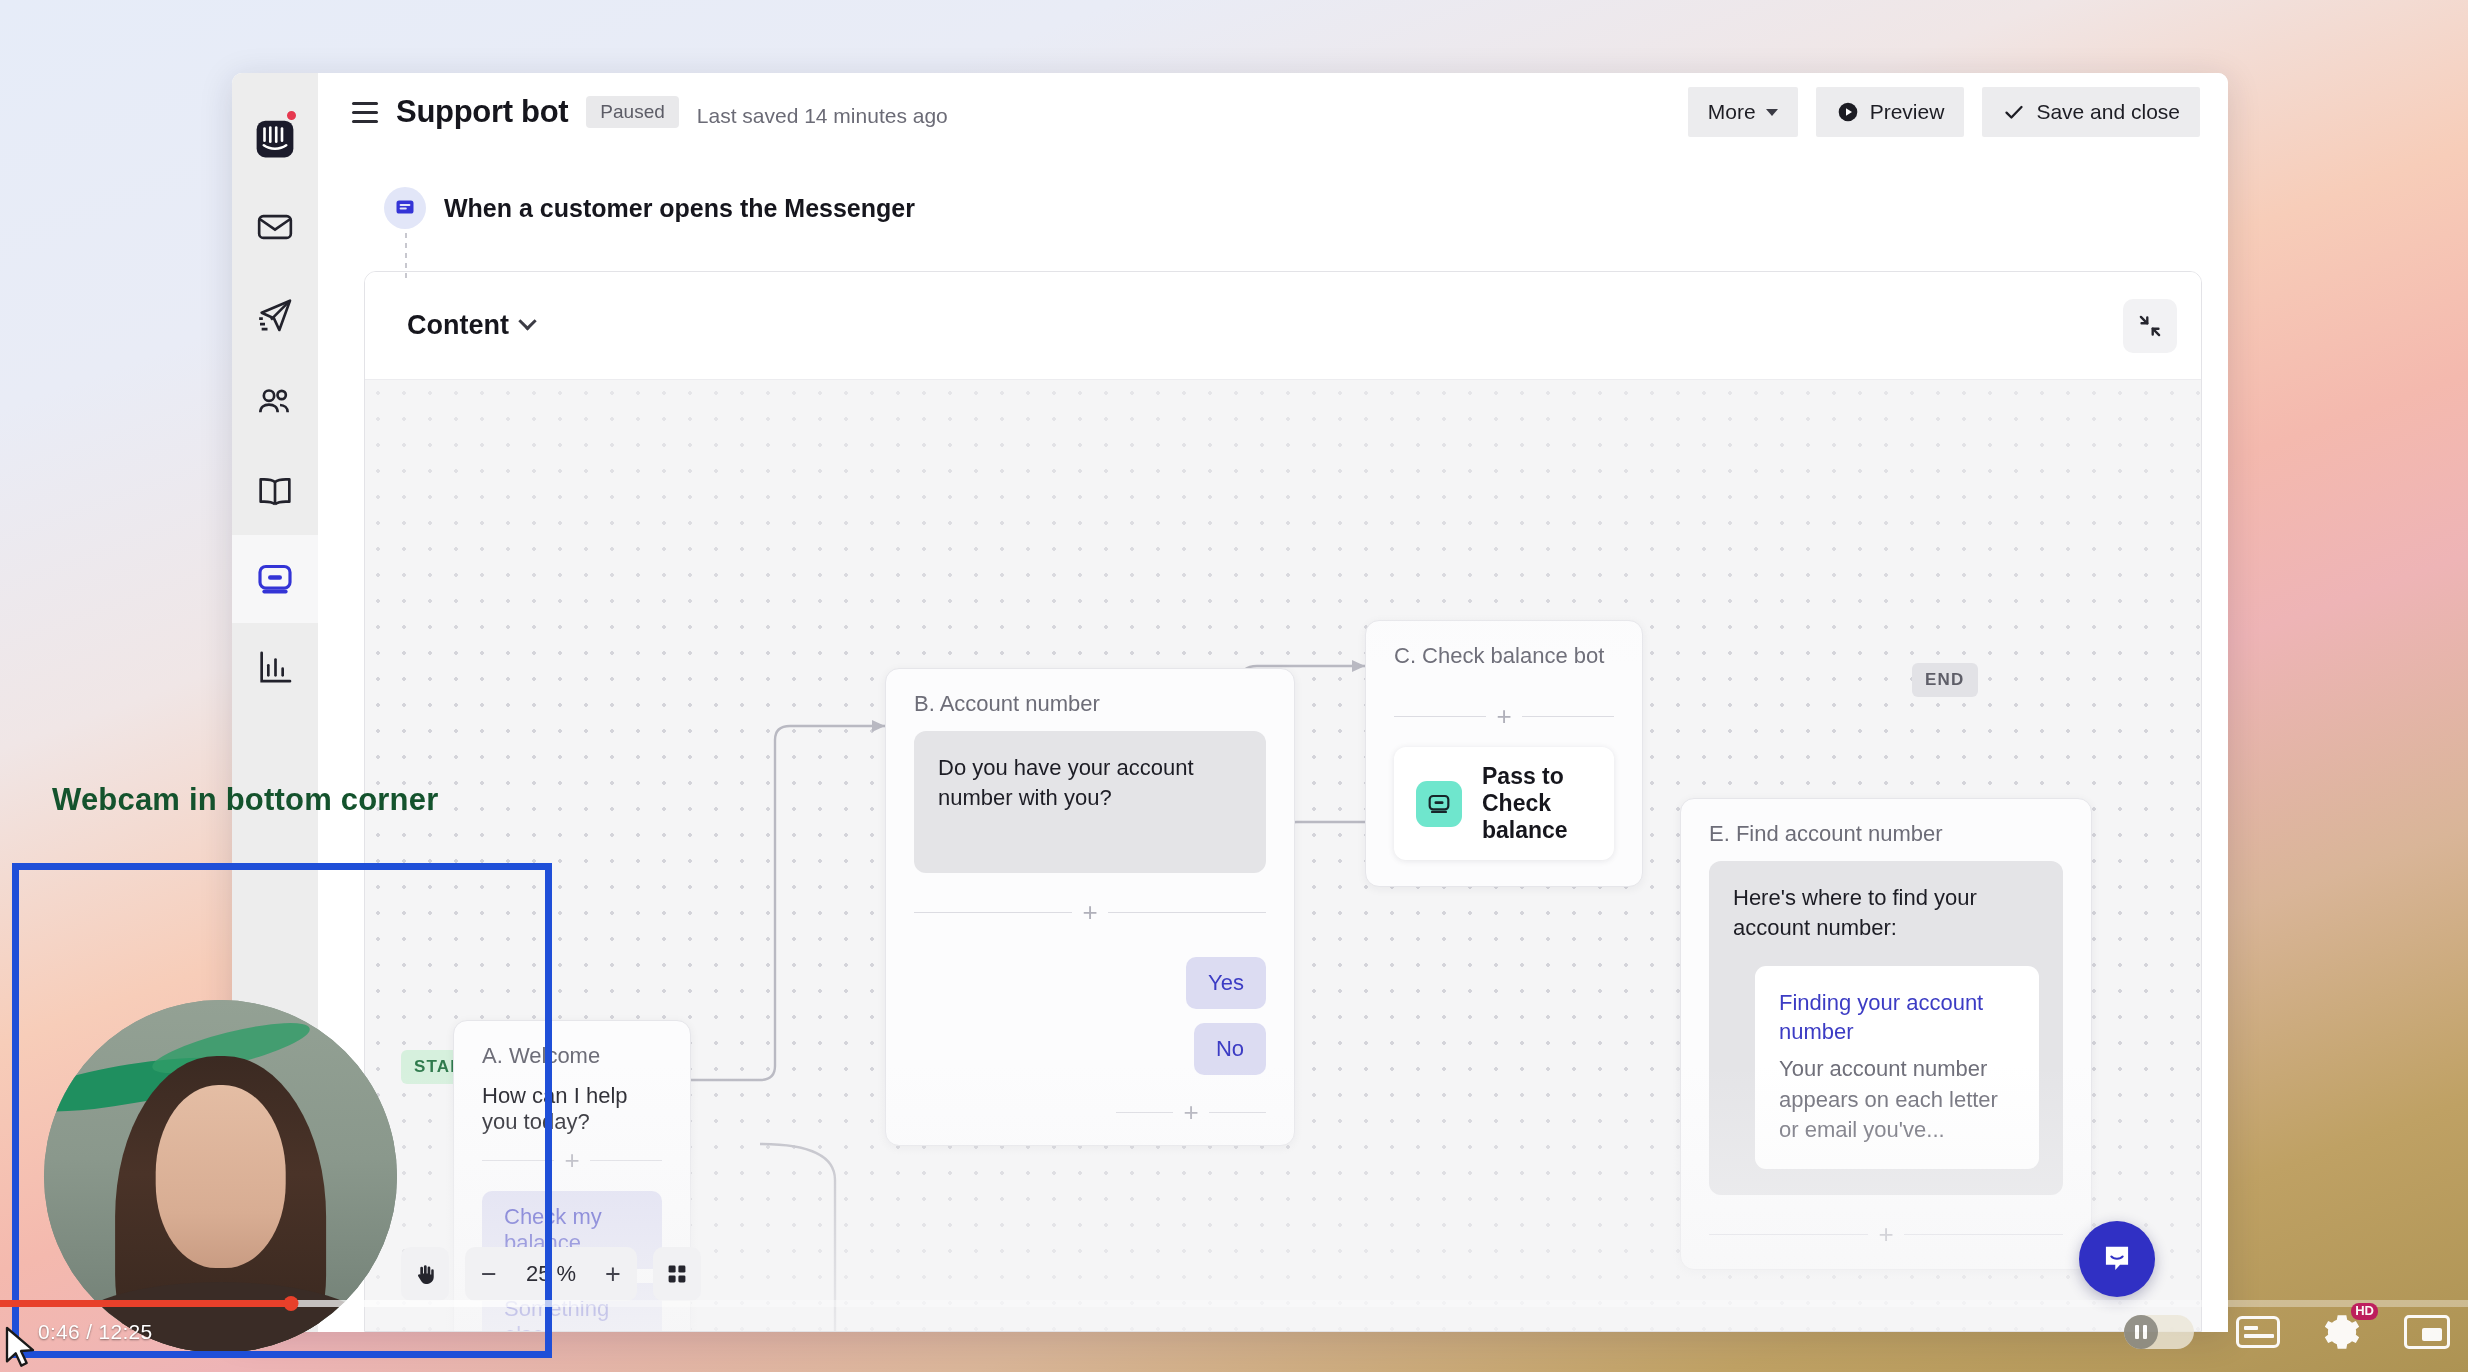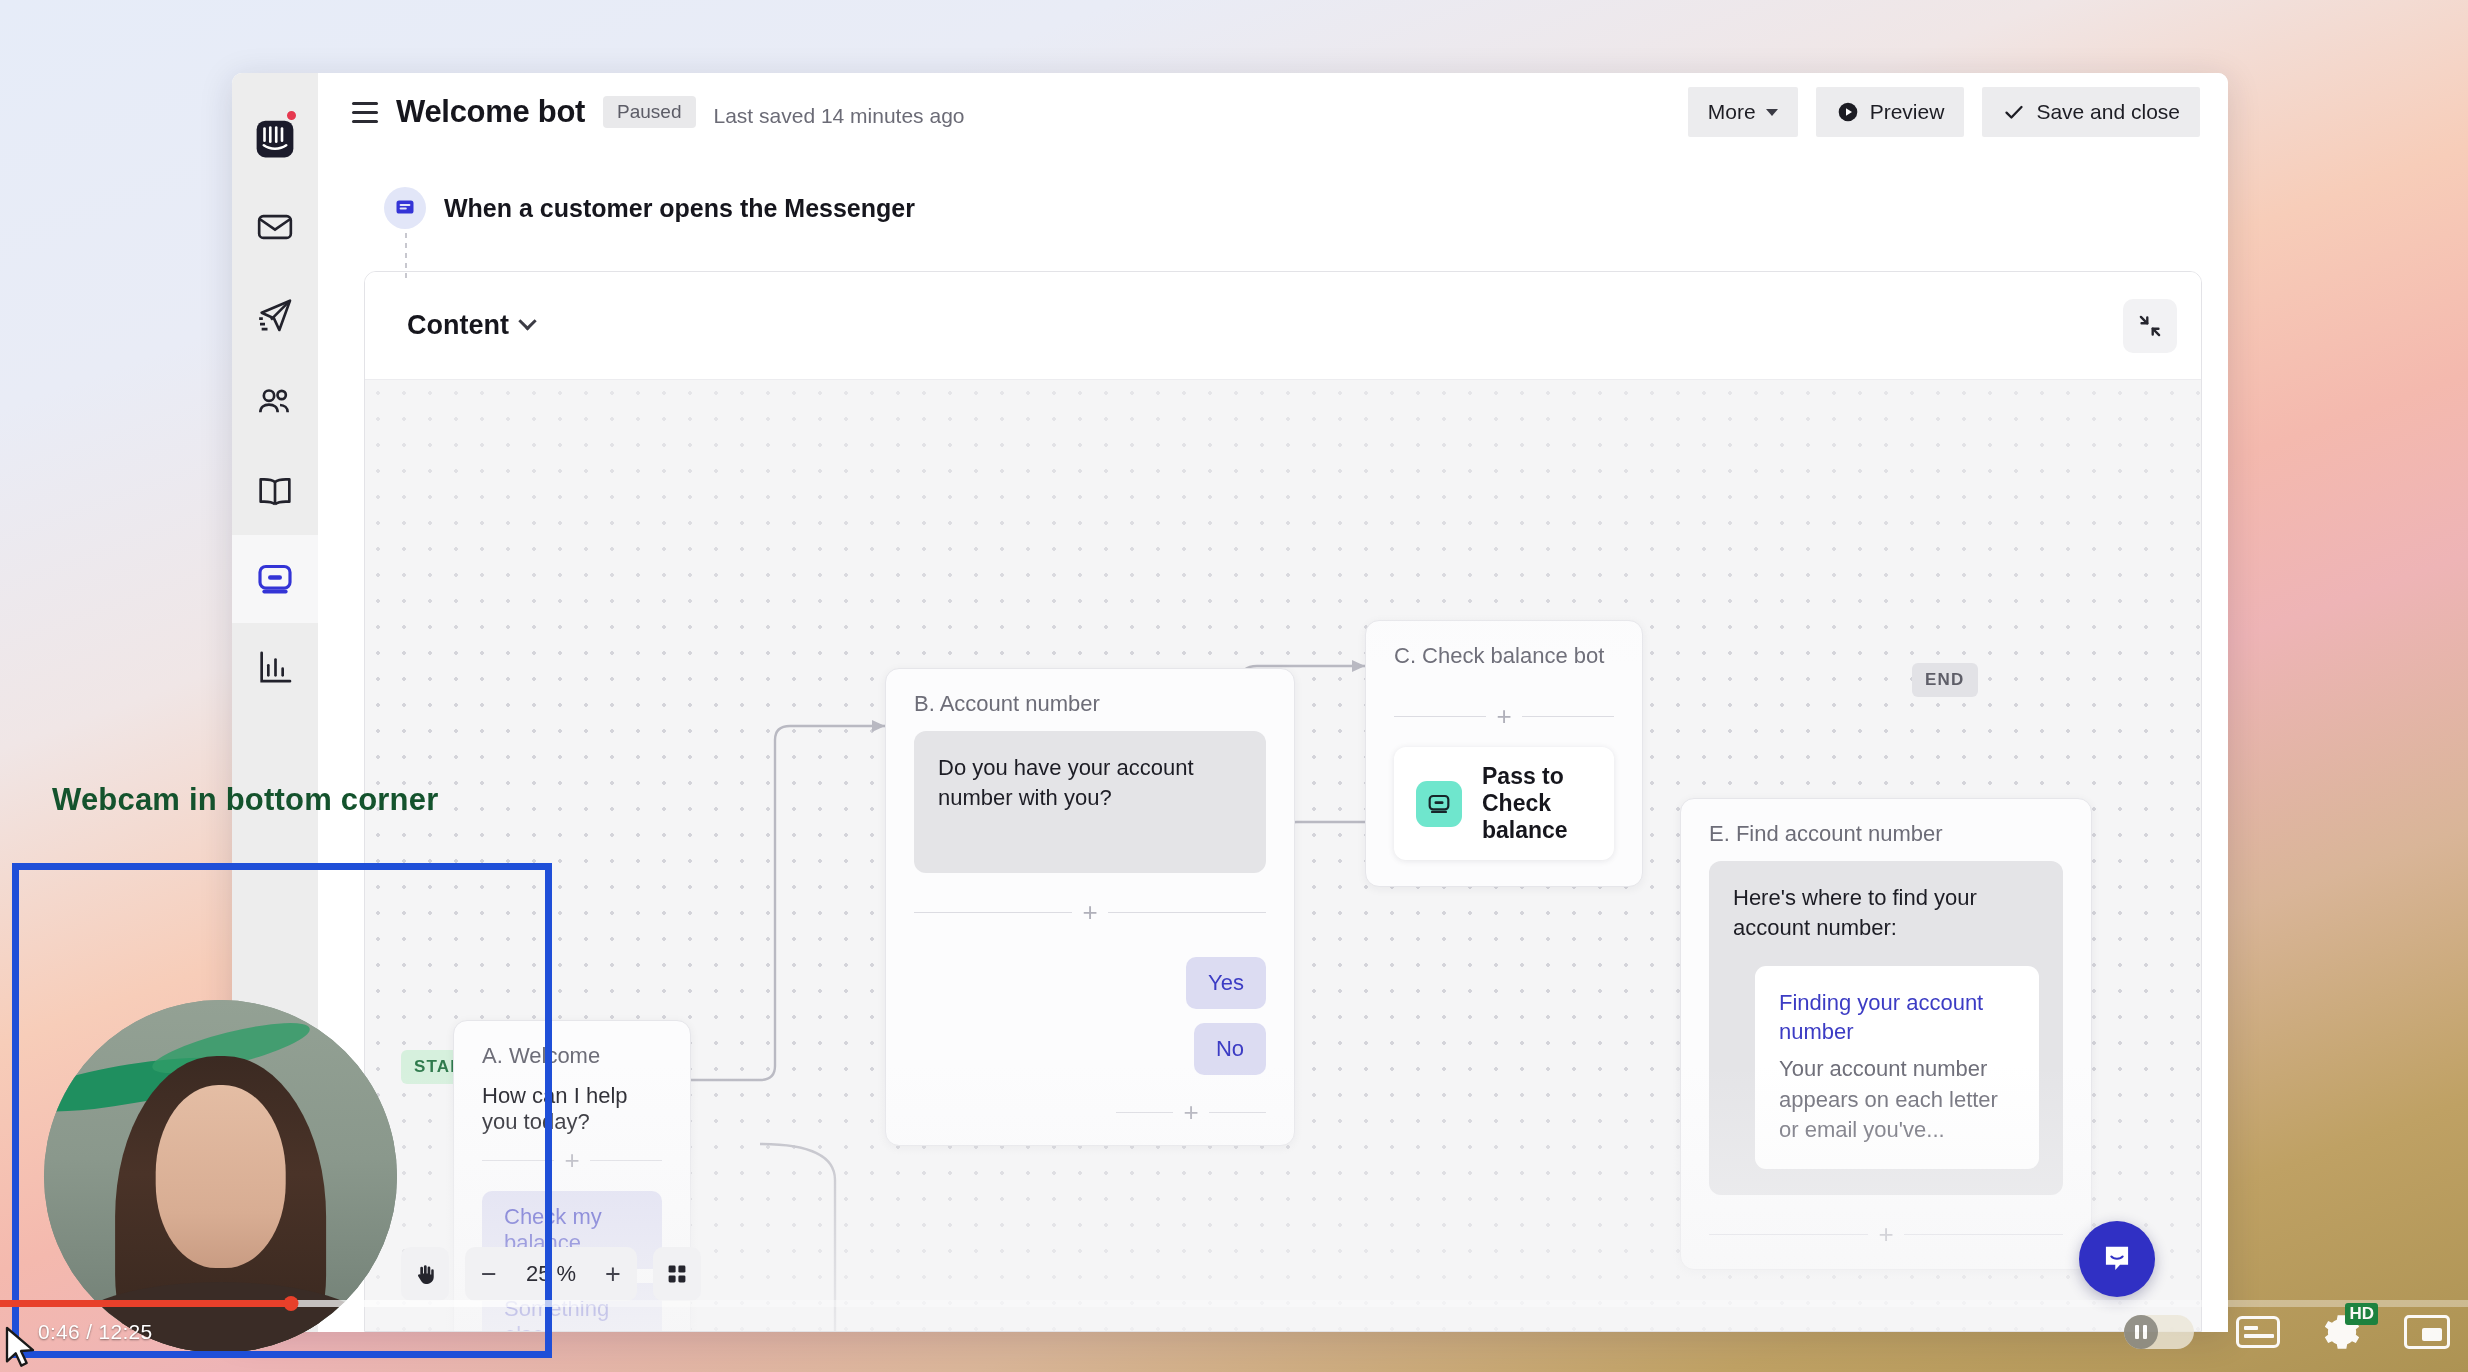--- a/index.html
+++ b/index.html
@@ -66,22 +66,22 @@
   }
   .cc-btn {
     width: 44px; height: 32px; border: 3px solid #fff; border-radius: 6px;
     display: flex; flex-direction: column; justify-content: center;
     align-items: flex-start; gap: 4px; padding: 0 5px;
   }
   .cc-btn span { display: block; height: 4px; background: #fff; border-radius: 1px; }
   .gear-wrap { position: relative; width: 40px; height: 40px; }
   .hd-badge {
     position: absolute; right: -16px; top: -9px;
-    background: #15803d; color: #fff; font-size: 17px; font-weight: bold;
-    padding: 1px 4px; border-radius: 3px; line-height: 1.15;
+    background: #be185d; color: #fff; font-size: 13px; font-weight: bold;
+    padding: 1px 4px; border-radius: 8px; line-height: 1.15;
   }
   .pip-btn {
     width: 46px; height: 34px; border: 3px solid #fff; border-radius: 5px;
     position: relative;
   }
   .pip-btn::after {
     content: ''; position: absolute; right: 5px; bottom: 5px;
     width: 20px; height: 13px; background: #fff; border-radius: 2px;
   }
   .cursor-arrow { position: absolute; left: 2px; bottom: 2px; z-index: 70; }
@@ -375,21 +375,21 @@
   </div>
 
   <div class="main">
 
     <div class="topbar">
       <div class="hamburger">
         <i></i>
           <i></i>
           <i></i>
       </div>
-      <div class="bot-title">Welcome bot</div>
+      <div class="bot-title">Support bot</div>
       <div class="status-chip">Paused</div>
       <div class="saved-text">Last saved 14 minutes ago</div>
       <div class="topbar-spacer"></div>
 
       <button class="tb-btn">
         <span>More</span>
         <span class="caret"></span>
       </button>
 
       <button class="tb-btn">

